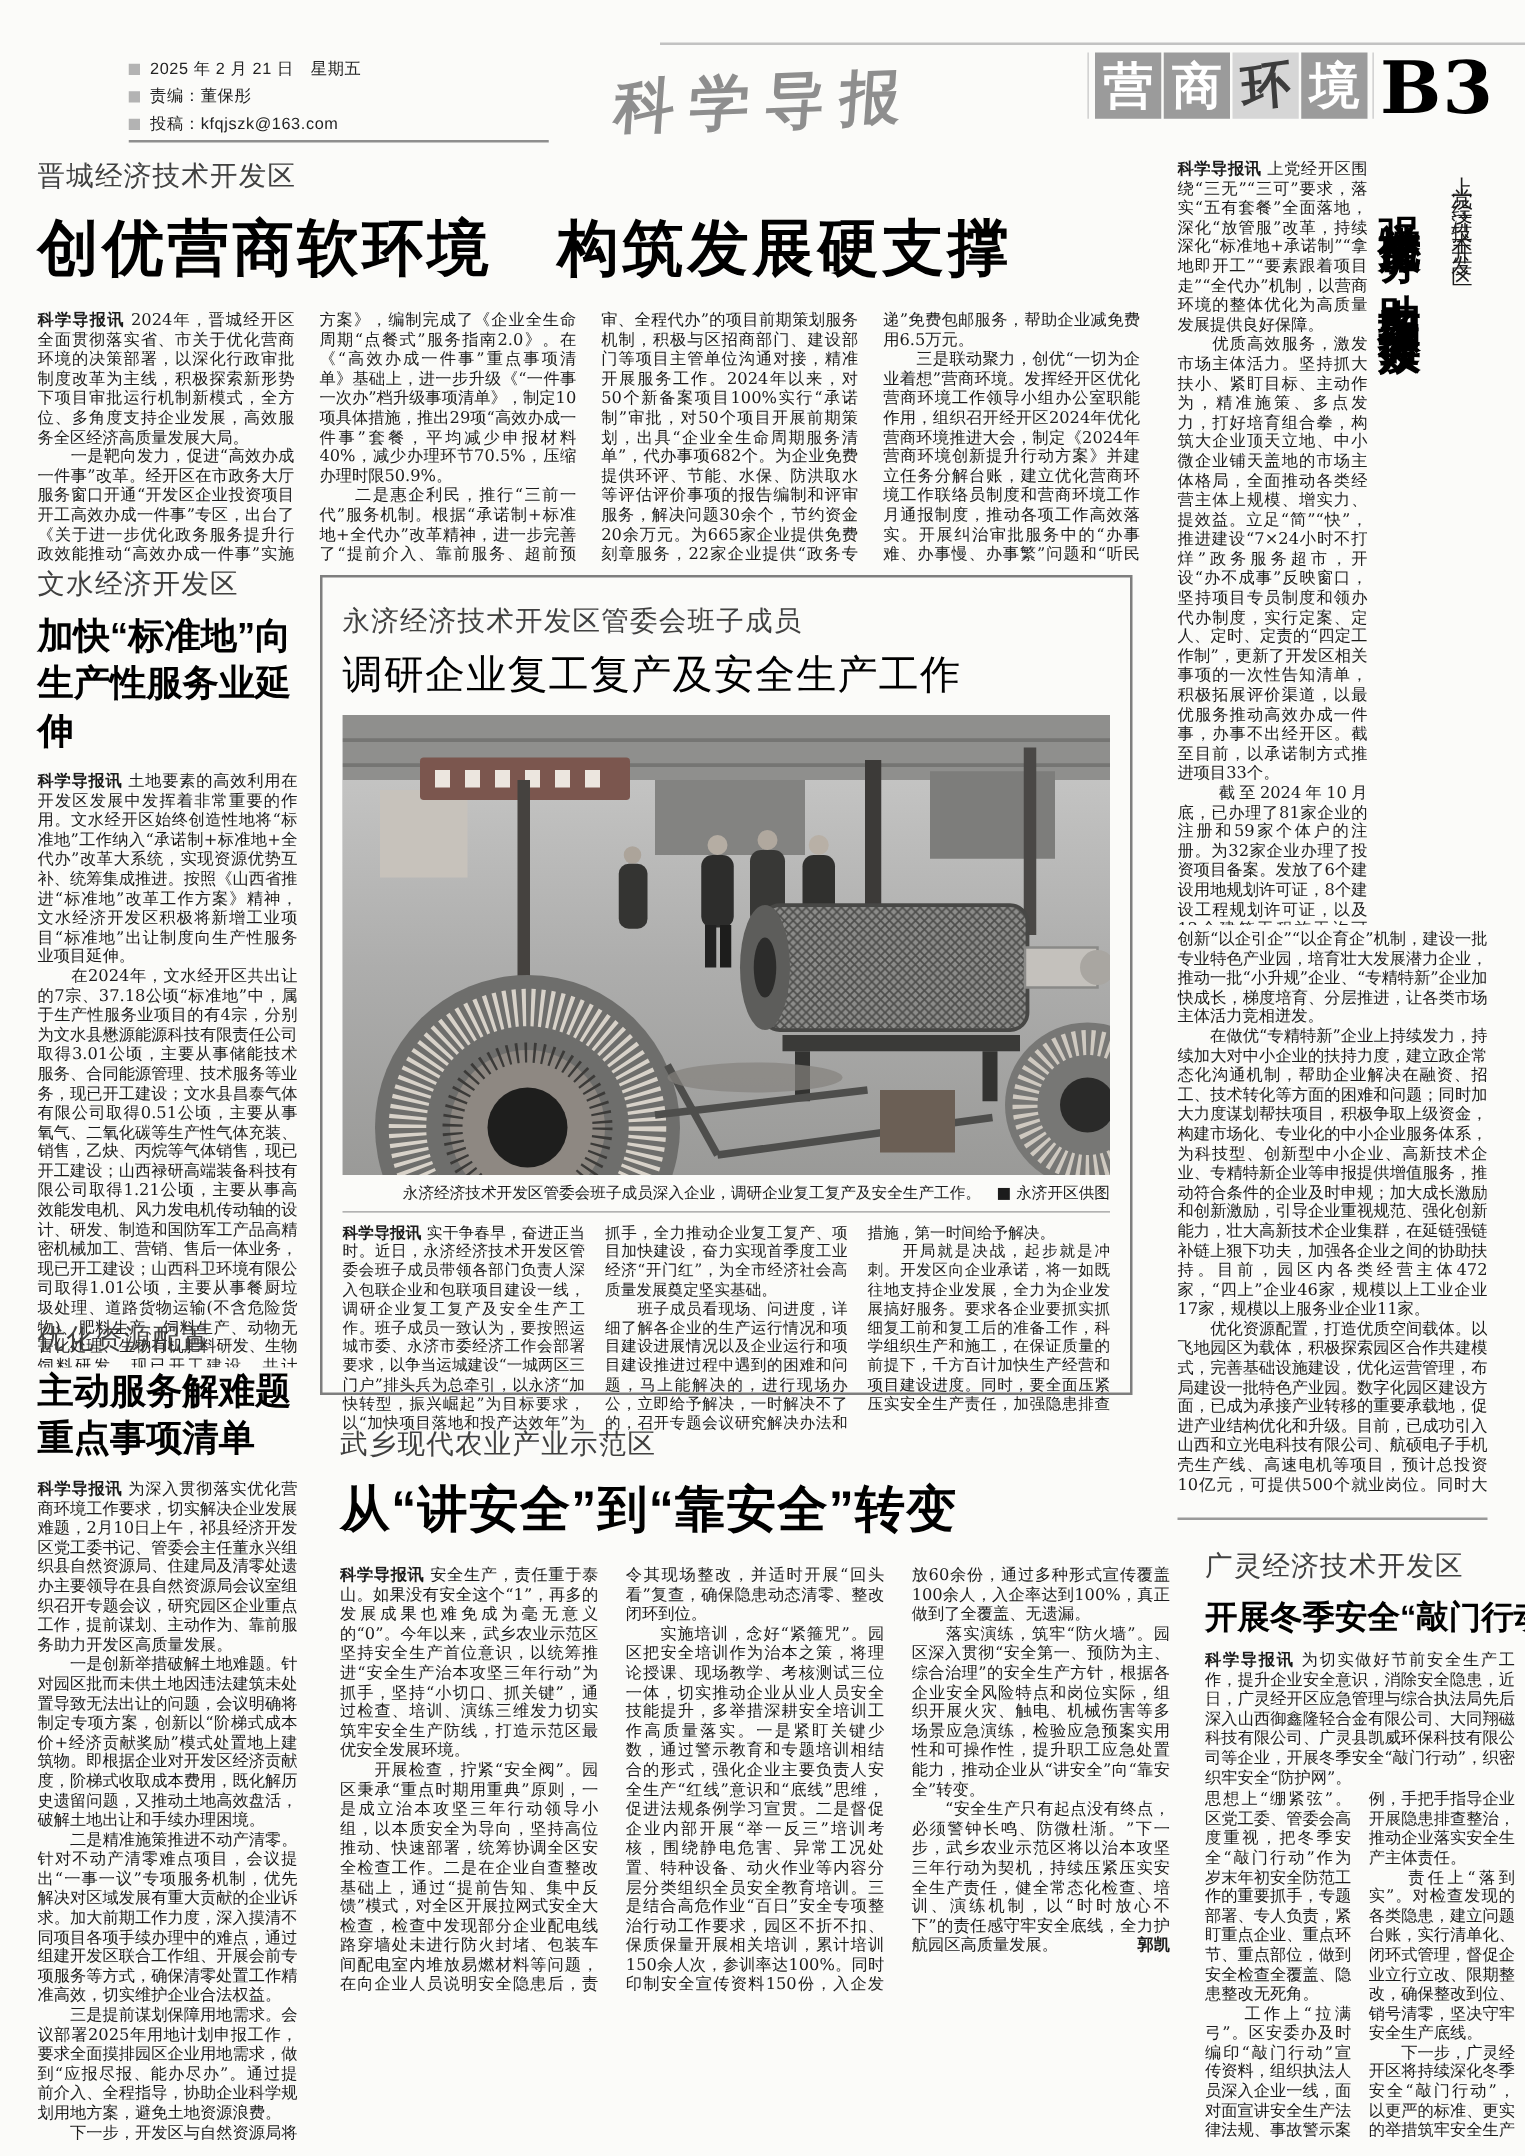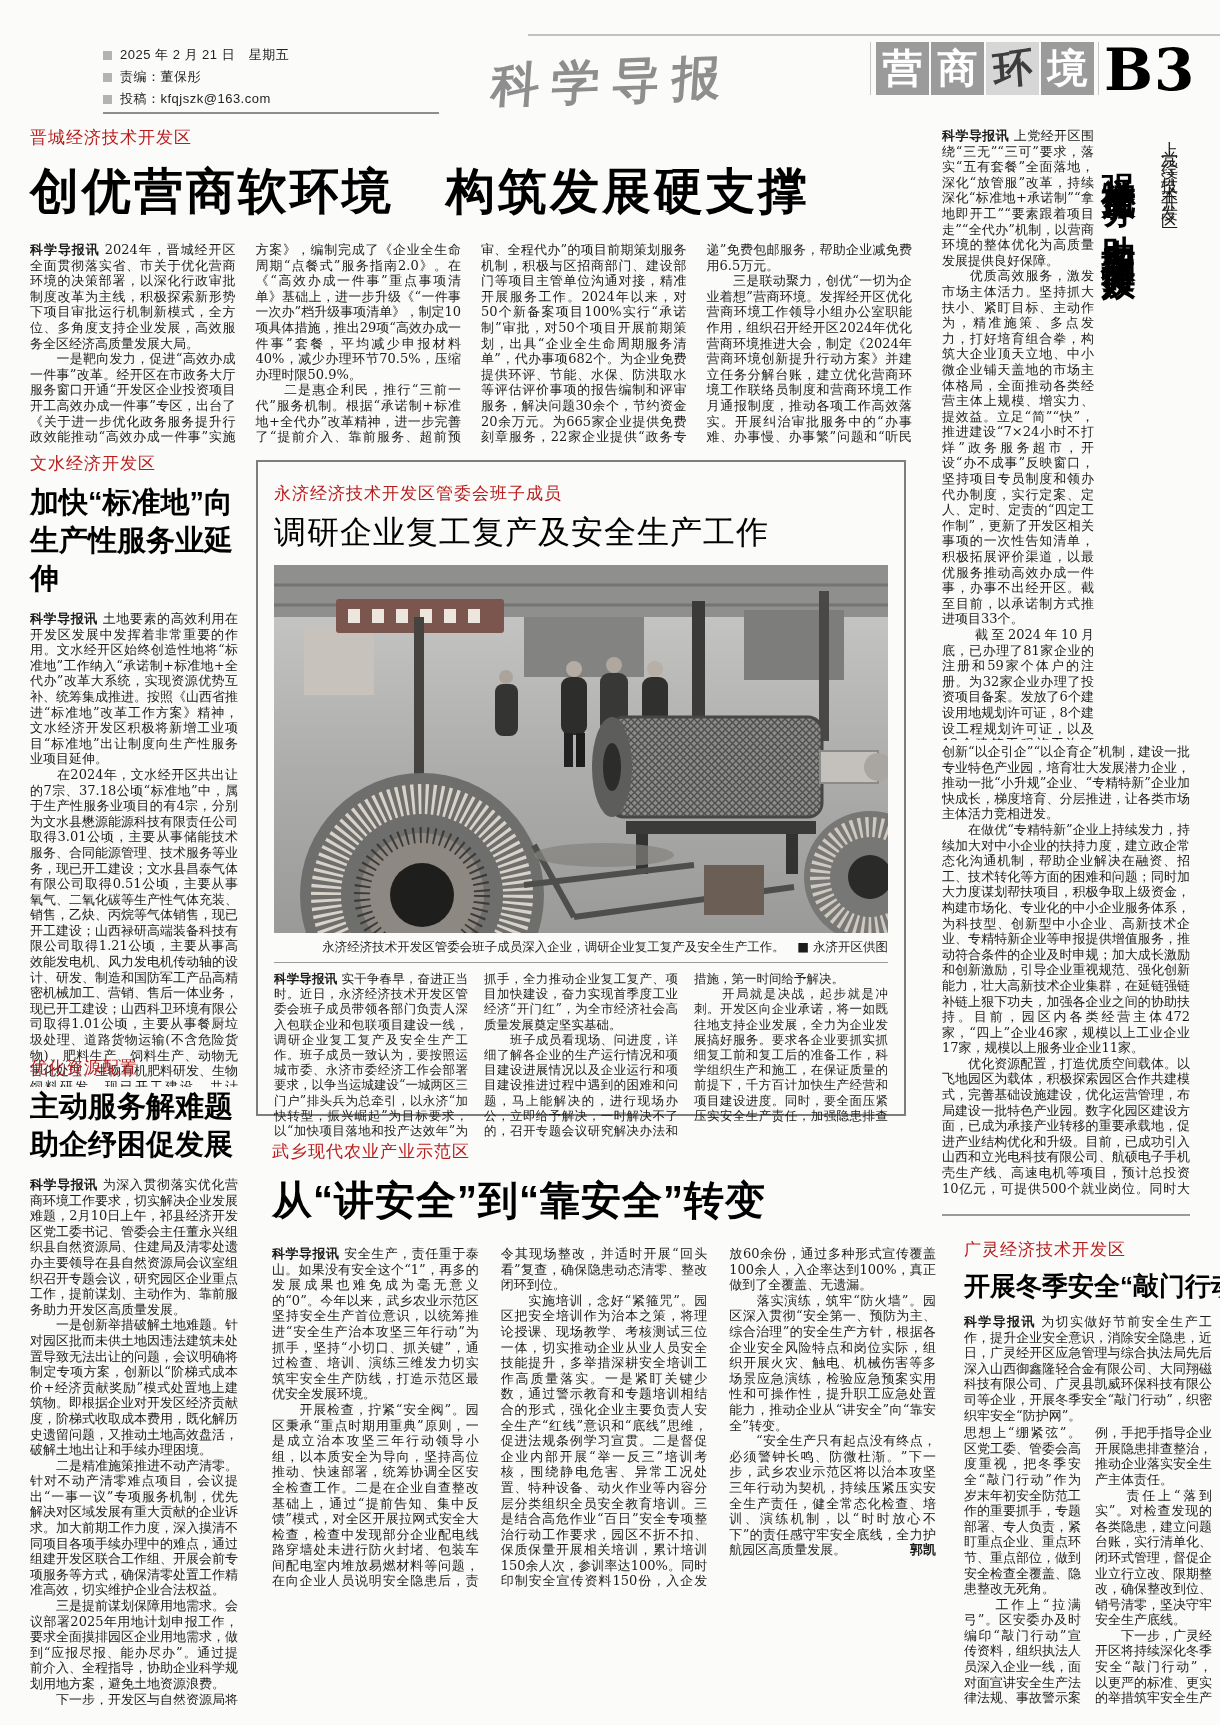--- a/index.html
+++ b/index.html
@@ -28,21 +28,21 @@
   }
   .sbox.cal{background:#d6d6d6;color:#3d3d3d;font-family:"DejaVu Serif",serif;transform:none;}
   .sbox.cal span{display:block;transform:rotate(-8deg) skewX(-4deg);}
   .vsep{position:absolute;top:42px;width:1px;height:53px;background:#c6c6c6;}
   .vsep.a{left:870px;} .vsep.b{left:1098px;}
   .page-no{
     position:absolute;left:1104px;top:36px;font-family:"DejaVu Serif",serif;
     font-size:58px;font-weight:700;color:#000;letter-spacing:1px;
   }
   
-  .kicker{font-size:17px;color:#b91c1c;letter-spacing:1px;}
+  .kicker{font-size:22px;color:#404040;letter-spacing:1px;}
   .art-body{
     font-size:13px;line-height:15.6px;text-align:justify;color:#1c1c1c;
     white-space:pre-line;font-family:"DejaVu Serif",serif;
   }
   .art-body b{font-weight:700;}
   .sig{float:right;font-weight:700;padding-left:8px;}
   
   #jincheng{position:absolute;left:30px;top:126px;width:882px;}
   #jincheng .headline{
     font-size:49px;font-weight:900;letter-spacing:3px;margin-top:10px;white-space:nowrap;
@@ -151,21 +151,21 @@
   <div class="ltitle">加快“标准地”向
 生产性服务业延伸</div>
   <div class="body art-body"><b>科学导报讯</b><span> 土地要素的高效利用在开发区发展中发挥着非常重要的作用。文水经开区始终创造性地将“标准地”工作纳入“承诺制+标准地+全代办”改革大系统，实现资源优势互补、统筹集成推进。按照《山西省推进“标准地”改革工作方案》精神，文水经济开发区积极将新增工业项目“标准地”出让制度向生产性服务业项目延伸。
 　　在2024年，文水经开区共出让的7宗、37.18公顷“标准地”中，属于生产性服务业项目的有4宗，分别为文水县懋源能源科技有限责任公司取得3.01公顷，主要从事储能技术服务、合同能源管理、技术服务等业务，现已开工建设；文水县昌泰气体有限公司取得0.51公顷，主要从事氧气、二氧化碳等生产性气体充装、销售，乙炔、丙烷等气体销售，现已开工建设；山西禄研高端装备科技有限公司取得1.21公顷，主要从事高效能发电机、风力发电机传动轴的设计、研发、制造和国防军工产品高精密机械加工、营销、售后一体业务，现已开工建设；山西科卫环境有限公司取得1.01公顷，主要从事餐厨垃圾处理、道路货物运输(不含危险货物)、肥料生产、饲料生产、动物无害化处理、生物有机肥料研发、生物饲料研发，现已开工建设。共计5.74公顷，宗数占比57%、公顷数占比15.43%。
 　　下一步，文水经开区将积极按照上级部署和要求，对标先进经验，积极储备“标准地”，加大出让力度，探索“标准地”出让制度向开发区外扩围、向生产性服务业项目扩建、向“标准化厂房”延伸，进一步推进“标准地”向纵深改革，扎实做好“标准地”改革后半篇文章。</span></div>
 </div>
 
 <div id="qixian">
   <div class="kicker">优化资源配置</div>
   <div class="ltitle">主动服务解难题
-助企纾困促发展</div>
+重点事项清单</div>
   <div class="body art-body"><b>科学导报讯</b><span> 为深入贯彻落实优化营商环境工作要求，切实解决企业发展难题，2月10日上午，祁县经济开发区党工委书记、管委会主任董永兴组织县自然资源局、住建局及清零处遗办主要领导在县自然资源局会议室组织召开专题会议，研究园区企业重点工作，提前谋划、主动作为、靠前服务助力开发区高质量发展。
 　　一是创新举措破解土地难题。针对园区批而未供土地因违法建筑未处置导致无法出让的问题，会议明确将制定专项方案，创新以“阶梯式成本价+经济贡献奖励”模式处置地上建筑物。即根据企业对开发区经济贡献度，阶梯式收取成本费用，既化解历史遗留问题，又推动土地高效盘活，破解土地出让和手续办理困境。
 　　二是精准施策推进不动产清零。针对不动产清零难点项目，会议提出“一事一议”专项服务机制，优先解决对区域发展有重大贡献的企业诉求。加大前期工作力度，深入摸清不同项目各项手续办理中的难点，通过组建开发区联合工作组、开展会前专项服务等方式，确保清零处置工作精准高效，切实维护企业合法权益。
 　　三是提前谋划保障用地需求。会议部署2025年用地计划申报工作，要求全面摸排园区企业用地需求，做到“应报尽报、能办尽办”。通过提前介入、全程指导，协助企业科学规划用地方案，避免土地资源浪费。
 　　下一步，开发区与自然资源局将持续优化联合工作机制，深化服务意识，建立“问题清单+专班对接+跟踪督办”长效机制，定期开展重点企业走访调研，动态更新服务台账，推动资源要素精准匹配企业需求，以更优服务护航开发区高质量发展。</span></div>
 </div>
 
 <div id="yongji">
   <div class="kicker">永济经济技术开发区管委会班子成员</div>
   <div class="btitle">调研企业复工复产及安全生产工作</div>

